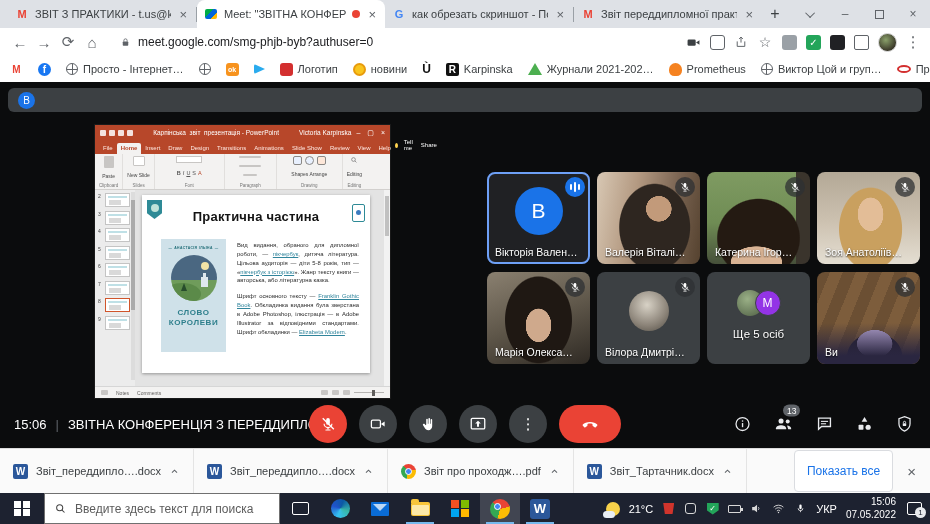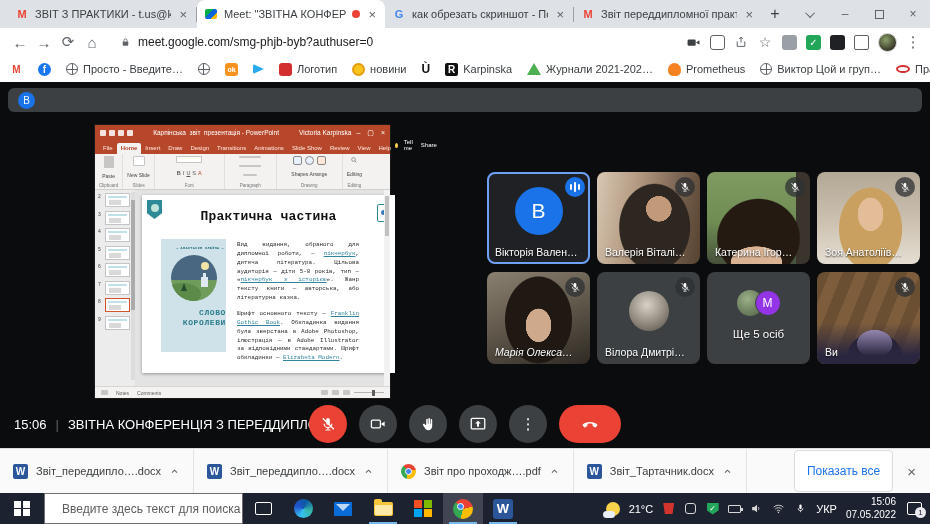--- a/index.html
+++ b/index.html
@@ -80,27 +80,27 @@
   .tnum { font-size:5px; color:#444; width:5px; }
   .tbox { width:25px; height:14px; background:#fff; border:1px solid #c4c4c4; position:relative; }
   .tbox::before { content:""; position:absolute; left:2px; right:2px; top:2px; height:2px; background:#bfe0e6; }
   .tbox::after { content:""; position:absolute; left:3px; top:6px; width:12px; height:5px; background:#d9d9d9; }
   .throw.sel .tbox { border:1.4px solid #d0552b; }
   .tscroll { position:absolute; right:0; top:2px; width:4px; height:188px; background:#dcdcdc; }
   .tscroll i { display:block; width:4px; height:110px; background:#ababab; margin-top:8px; }
   .canvas { flex:1; background:#e3e3e3; position:relative; }
   .cscroll { position:absolute; right:0; top:0; bottom:0; width:6px; background:#f2f2f2; }
   .cscroll i { display:block; width:4px; height:40px; background:#c1c1c1; margin:6px auto 0; }
-  .slide { position:absolute; left:7px; top:5px; width:253px; height:178px; background:#fff; box-shadow:0 1px 3px rgba(0,0,0,.35);font-family:Liberation Mono, monospace; }
+  .slide { position:absolute; left:7px; top:5px; width:228px; height:178px; background:#fff; box-shadow:0 1px 3px rgba(0,0,0,.35); }
   .slide-h { position:absolute; top:14px; left:25px; right:25px; text-align:center; font-size:13px; font-weight:bold; color:#141414; letter-spacing:.2px; }
   .logo-l { position:absolute; left:5px; top:5px; width:15px; height:19px; background:#2e8a96; clip-path:polygon(0 0,100% 0,100% 70%,50% 100%,0 70%); }
   .logo-l::after { content:""; position:absolute; left:3.5px; top:4px; width:8px; height:8px; border-radius:50%; background:#bfe3d9; }
   .logo-r { position:absolute; right:5px; top:9px; width:13px; height:18px; background:#fff; border:1px solid #2e8a96; border-radius:2px; }
   .logo-r::after { content:""; position:absolute; left:3.2px; top:5px; width:5px; height:5px; border-radius:50%; background:#3a7bbf; }
-  .cover { position:absolute; left:19px; top:44px; width:65px; height:113px; background:#cfe1e9; text-align:right; }
+  .cover { position:absolute; left:19px; top:44px; width:65px; height:113px; background:#cfe1e9; text-align:center; }
   .cov-band { margin-top:7px; font-size:3.4px; font-weight:bold; color:#1d6b75; letter-spacing:.4px; }
   .cov-band::before, .cov-band::after { content:"—"; margin:0 2px; color:#1d6b75; }
   .cov-circle { width:46px; height:46px; border-radius:50%; margin:5px auto 0; position:relative; overflow:hidden; background:linear-gradient(180deg,#4a6781 0 55%,#6f9c5b 55% 100%); }
   .cov-moon { position:absolute; right:8px; top:7px; width:8px; height:8px; border-radius:50%; background:#f2e3a6; }
   .cov-hill { position:absolute; left:-8px; bottom:-4px; width:38px; height:22px; border-radius:50%; background:#5b8a49; }
   .cov-castle { position:absolute; right:9px; bottom:14px; width:7px; height:10px; background:#dfe8ee; }
   .cov-castle::before { content:""; position:absolute; left:2px; top:-4px; width:3px; height:4px; background:#dfe8ee; }
   .cov-tree { position:absolute; left:10px; bottom:10px; width:0; height:0; border-left:3px solid transparent; border-right:3px solid transparent; border-bottom:8px solid #274d2c; }
   .cov-title { margin-top:7px; font-size:8px; font-weight:bold; color:#2e7f8c; line-height:1.2; letter-spacing:.6px; }
   .slide-text { position:absolute; left:95px; top:46px; width:122px; font-size:5.9px; line-height:1.5; color:#2b2b2b; text-align:justify; }
@@ -118,21 +118,21 @@
   .tile .pname { position:absolute; left:8px; bottom:6px; color:#fff; font-size:10.5px; text-shadow:0 1px 2px rgba(0,0,0,.9); white-space:nowrap; max-width:88px; overflow:hidden; }
   .micoff { position:absolute; top:5px; right:5px; width:20px; height:20px; border-radius:50%; background:rgba(45,48,51,.75); display:flex; align-items:center; justify-content:center; color:#fff; }
   .tile.speaking { outline:2.5px solid #6ea0f6; outline-offset:-2.5px; }
   .tile1 { background:#202124; }
   .big-av { position:absolute; left:50%; top:42%; transform:translate(-50%,-50%); width:48px; height:48px; border-radius:50%; background:#1a73e8; color:#fff; font-size:21px; display:flex; align-items:center; justify-content:center; }
   .audiochip { position:absolute; top:5px; right:5px; width:20px; height:20px; border-radius:50%; background:#1a73e8; display:flex; align-items:center; justify-content:center; gap:1.5px; }
   .audiochip i { width:2.5px; background:#fff; border-radius:1px; }
   .tile2 { background:radial-gradient(circle 13px at 60% 40%,#c29a7a 97%,transparent),radial-gradient(ellipse 36px 44px at 56% 60%,#2e2620 97%,transparent),linear-gradient(100deg,#d8c8b4 0%,#b49a82 35%,#7a6452 70%,#55422f 100%); }
   .tile3 { background:radial-gradient(ellipse 26px 16px at 48% 98%,#d9b394 97%,transparent),radial-gradient(ellipse 42px 40px at 50% 72%,#241a12 97%,transparent),linear-gradient(270deg,#3a342c 0 14%,transparent 14%),linear-gradient(180deg,#7f9b62 0%,#6f8c54 55%,#46503a 100%); }
   .tile4 { background:radial-gradient(ellipse 13px 17px at 52% 46%,#e3bd97 97%,transparent),radial-gradient(ellipse 32px 42px at 52% 62%,#c9a05f 97%,transparent),linear-gradient(180deg,#b3a896 0%,#cdc2b1 55%,#e4ded2 100%); }
-  .tile5 { background:radial-gradient(ellipse 13px 17px at 50% 58%,#cfa98c 97%,transparent),radial-gradient(ellipse 34px 44px at 50% 52%,#1f1813 97%,transparent),linear-gradient(160deg,#8a8070 0%,#5f574a 50%,#2f2a24 100%);font-style:italic; }
+  .tile5 { background:radial-gradient(ellipse 13px 17px at 50% 58%,#cfa98c 97%,transparent),radial-gradient(ellipse 34px 44px at 50% 52%,#1f1813 97%,transparent),linear-gradient(160deg,#8a8070 0%,#5f574a 50%,#2f2a24 100%); }
   .tile8 { background:radial-gradient(ellipse 18px 14px at 56% 78%,#b0a0cc 97%,transparent),radial-gradient(ellipse 28px 24px at 56% 92%,#241f2e 97%,transparent),repeating-linear-gradient(112deg,#6b4f33 0 12px,#7d5d3c 12px 24px); }
   .tile8::after { content:""; position:absolute; left:0; right:0; bottom:0; height:45%; background:linear-gradient(180deg,transparent,#2a2640 80%); }
   .tile8 .pname { z-index:2; }
   .circ-photo { position:absolute; left:50%; top:42%; transform:translate(-50%,-50%); width:40px; height:40px; border-radius:50%; background:radial-gradient(circle at 45% 35%,#d8d2c6,#8b8378 60%,#4e4a42); }
   .tile7 .duo { position:absolute; left:50%; top:34%; transform:translate(-50%,-50%); display:flex; }
   .duo .d1 { width:26px; height:26px; border-radius:50%; background:radial-gradient(circle at 40% 35%,#9ab086,#4e5e44); }
   .duo .d2 { width:26px; height:26px; border-radius:50%; background:#9334e6; color:#fff; font-size:12px; display:flex; align-items:center; justify-content:center; margin-left:-8px; border:1.5px solid #3c4043; }
   .tile7 .pname { left:50%; transform:translateX(-50%); bottom:24px; font-size:11.5px; }
 
   
@@ -158,21 +158,21 @@
   .ic-chrome::after { content:""; position:absolute; left:4px; top:4px; width:7px; height:7px; border-radius:50%; background:#4285f4; border:1.5px solid #fff; box-sizing:border-box; }
   .dl-right { margin-left:auto; display:flex; align-items:center; gap:14px; padding-right:14px; }
   .showall { font-size:12px; color:#1a73e8; border:1px solid #dadce0; border-radius:4px; padding:13px 12px; background:#fff; }
   .dl-close { color:#5f6368; font-size:15px; }
 
   
   .taskbar { position:absolute; top:493px; left:0; right:0; height:31px; background:#1d2230; display:flex; align-items:stretch; color:#fff; }
   .tb-start { width:44px; display:flex; align-items:center; justify-content:center; }
   .winlogo { display:grid; grid-template-columns:7px 7px; grid-template-rows:7px 7px; gap:1.5px; }
   .winlogo i { background:#fff; }
-  .tb-search { width:199px; background:#fff; border:1px solid #707070; display:flex; align-items:center; gap:8px; padding:0 9px; }
+  .tb-search { width:236px; background:#fff; border:1px solid #707070; display:flex; align-items:center; gap:8px; padding:0 9px; }
   .tb-search span { font-size:12px; color:#5c5c5c; white-space:nowrap; }
   .tslot { width:40px; display:flex; align-items:center; justify-content:center; position:relative; }
   .tslot.open::after { content:""; position:absolute; left:6px; right:6px; bottom:0; height:2px; background:#76b9ed; }
   .tslot.frontapp { background:rgba(255,255,255,.16); }
   .taskview { width:17px; height:13px; border:1.5px solid #fff; border-radius:2px; }
   .ic-edge { width:19px; height:19px; border-radius:50%; background:conic-gradient(from 200deg,#35c1f1,#2052cb,#0c59a4,#38b7a8,#35c1f1); }
   .ic-mail { width:18px; height:14px; background:#0a6cd6; position:relative; border-radius:1px; }
   .ic-mail::after { content:""; position:absolute; left:2px; top:2px; border-left:7px solid transparent; border-right:7px solid transparent; border-top:7px solid #bcd8f5; }
   .ic-folder { width:19px; height:14px; background:#f8c53a; border-radius:2px; position:relative; }
   .ic-folder::before { content:""; position:absolute; left:0; top:-3px; width:8px; height:4px; background:#f8c53a; border-radius:2px 2px 0 0; }
@@ -340,21 +340,21 @@
 
   <div class="bookmarks">
     <div class="bm">
         <span class="bm-ic fav-gmail">M</span>
       </div>
     <div class="bm">
         <span class="bm-ic ic-fb">f</span>
       </div>
     <div class="bm">
         <span class="ic-globe"></span>
-        <span>Просто - Введите…</span>
+        <span>Просто - Інтернет…</span>
       </div>
     <div class="bm">
         <span class="ic-globe"></span>
       </div>
     <div class="bm">
         <span class="bm-ic ic-ok" style="font-size:7px">ok</span>
       </div>
     <div class="bm">
         <span class="ic-tg"></span>
       </div>
@@ -653,20 +653,48 @@
               <use href="#i-present"></use>
             </svg>
           </span>
         <span class="cbtn" style="font-size:15px">⋮</span>
         <span class="endcall">
             <svg width="20" height="20" viewBox="0 0 24 24">
               <use href="#i-phone"></use>
             </svg>
           </span>
       </div>
+      <div class="mb-right">
+        <span class="mbr">
+            <svg width="19" height="19" viewBox="0 0 24 24">
+              <use href="#i-info"></use>
+            </svg>
+          </span>
+        <span class="mbr">
+          <svg width="21" height="21" viewBox="0 0 24 24">
+              <use href="#i-people"></use>
+            </svg>
+          <span class="badge13">13</span>
+        </span>
+        <span class="mbr">
+            <svg width="19" height="19" viewBox="0 0 24 24">
+              <use href="#i-chat"></use>
+            </svg>
+          </span>
+        <span class="mbr">
+            <svg width="19" height="19" viewBox="0 0 24 24">
+              <use href="#i-act"></use>
+            </svg>
+          </span>
+        <span class="mbr">
+            <svg width="19" height="19" viewBox="0 0 24 24">
+              <use href="#i-shield"></use>
+            </svg>
+          </span>
+      </div>
     </div>
   </div>
 
   <div class="dlbar">
     <div class="dl">
       <span class="ic-word">W</span>
       <span class="dl-name">Звіт_переддипло….docx</span>
       <span class="dl-chev">
           <svg width="11" height="11" viewBox="0 0 24 24">
             <use href="#i-chevup"></use>

